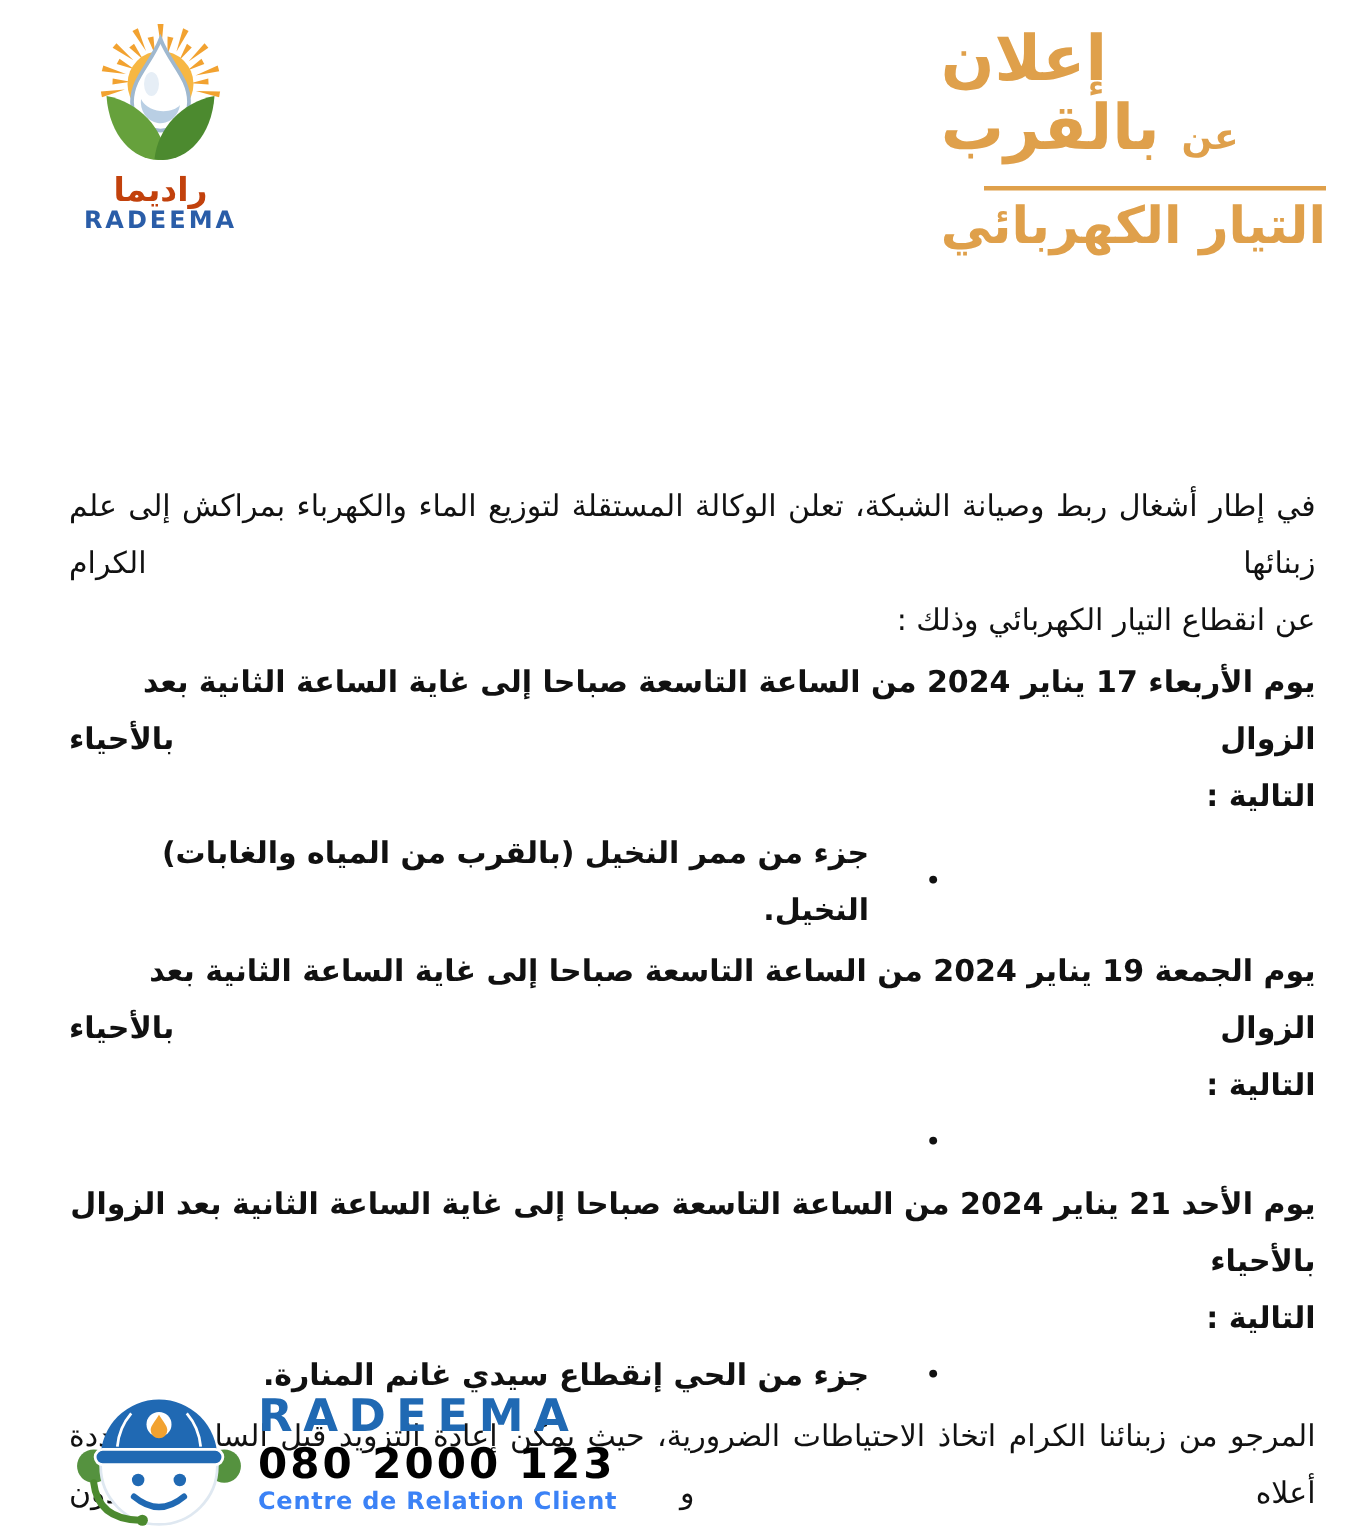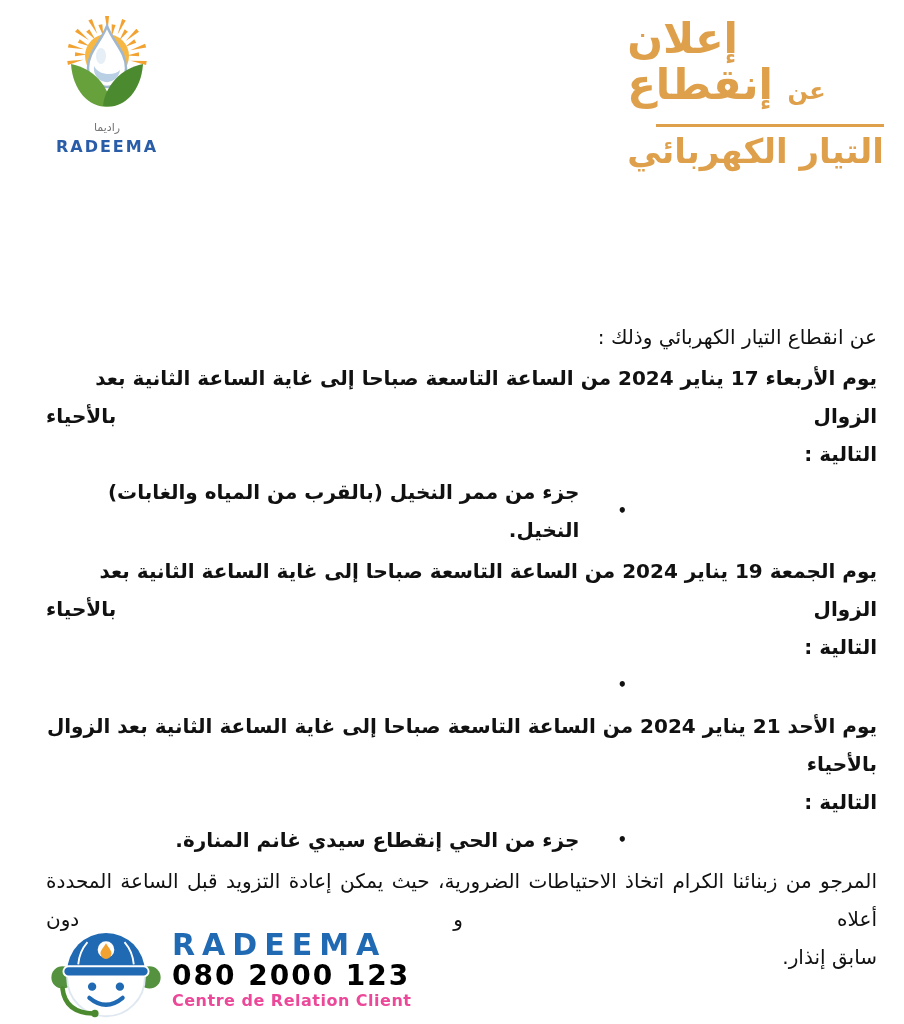--- a/index.html
+++ b/index.html
@@ -3,21 +3,21 @@
 <meta charset="utf-8">
 <style>
   html,body{margin:0;padding:0;}
   body{
     width:904px;height:1024px;position:relative;background:#ffffff;
     font-family:"DejaVu Sans",sans-serif;color:#111111;overflow:hidden;
   }
   
   .brand{position:absolute;top:14px;left:52px;width:110px;text-align:center;}
   .brand svg{display:block;margin:0 auto;}
-  .brand .ar{color:#737373;font-size:11px;font-weight:normal;line-height:20px;direction:rtl;}
+  .brand .ar{color:#c2410c;font-size:22px;font-weight:bold;line-height:20px;direction:rtl;}
   .brand .en{color:#2a5da8;font-size:16px;font-weight:bold;letter-spacing:2px;line-height:18px;}
   
   .announce{position:absolute;top:16px;right:20px;text-align:left;direction:rtl;}
   .announce .l1{font-size:42px;font-weight:bold;line-height:46px;}
   .announce .l2{font-size:42px;font-weight:bold;line-height:46px;}
   .announce .l2 .small{font-size:24px;font-weight:bold;}
   .announce .rule{height:3px;width:228px;margin:10px 0 8px auto;}
   .announce .l3{font-size:34px;font-weight:bold;line-height:32px;}
   
   .doc{
@@ -29,21 +29,21 @@
   .bold{font-weight:bold;text-align:right;}
   .bullet-row{display:flex;direction:rtl;align-items:center;margin-right:250px;font-weight:bold;}
   .bullet-row .dot{font-size:15px;margin-left:38px;}
   .gap-top{margin-top:3px;}
   
   .footer{position:absolute;left:50px;top:920px;display:flex;align-items:center;}
   .footer svg{display:block;}
   .footer .txt{margin-left:10px;}
   .footer .fb{color:#2069b3;font-size:30px;font-weight:bold;letter-spacing:7px;line-height:32px;}
   .footer .fp{color:#000000;font-size:28px;font-weight:bold;letter-spacing:2px;line-height:30px;}
-  .footer .fc{color:#ec4899;font-size:16px;font-weight:bold;line-height:20px;letter-spacing:0.5px;}
+  .footer .fc{color:#3b82f6;font-size:16px;font-weight:bold;line-height:20px;letter-spacing:0.5px;}
 </style>
 </head>
 <body>
 
 <div class="brand">
   <svg width="100" height="104" viewBox="0 0 100 104">
 
     <g fill="#f2a230">
       <g>
         <polygon points="48,2 52,2 50.5,18"></polygon>
@@ -77,27 +77,28 @@
       <path d="M14 50 C16 80 36 96 54 92 C52 72 36 54 14 50 Z" fill="#66a13c"></path>
       <path d="M86 50 C84 80 64 96 46 92 C48 72 64 54 86 50 Z" fill="#4c8a2f"></path>
     </g>
   </svg>
   <div class="ar">راديما</div>
   <div class="en">RADEEMA</div>
 </div>
 
 <div class="announce" style="color:#dfa04b">
   <div class="l1">إعلان</div>
-  <div class="l2"><span class="small">عن</span> <span>إنقطاع</span></div>
+  <div class="l2"><span class="small">عن</span> <span>بالقرب</span></div>
   <div class="rule" style="background:#dfa04b"></div>
   <div class="l3">التيار الكهربائي</div>
 </div>
 
 <div class="doc">
 
+  <div class="just">في إطار أشغال ربط وصيانة الشبكة، تعلن الوكالة المستقلة لتوزيع الماء والكهرباء بمراكش إلى علم زبنائها الكرام</div>
   <div class="line">عن انقطاع التيار الكهربائي وذلك :</div>
 
   <div class="just bold gap-top">يوم الأربعاء 17 يناير 2024 من الساعة التاسعة صباحا إلى غاية الساعة الثانية بعد الزوال بالأحياء</div>
   <div class="line bold">التالية :</div>
   <div class="bullet-row">
     <span class="dot">•</span>
     <span>جزء من ممر النخيل (بالقرب من المياه والغابات) النخيل.</span>
   </div>
 
   <div class="just bold gap-top">يوم الجمعة 19 يناير 2024 من الساعة التاسعة صباحا إلى غاية الساعة الثانية بعد الزوال بالأحياء</div>

